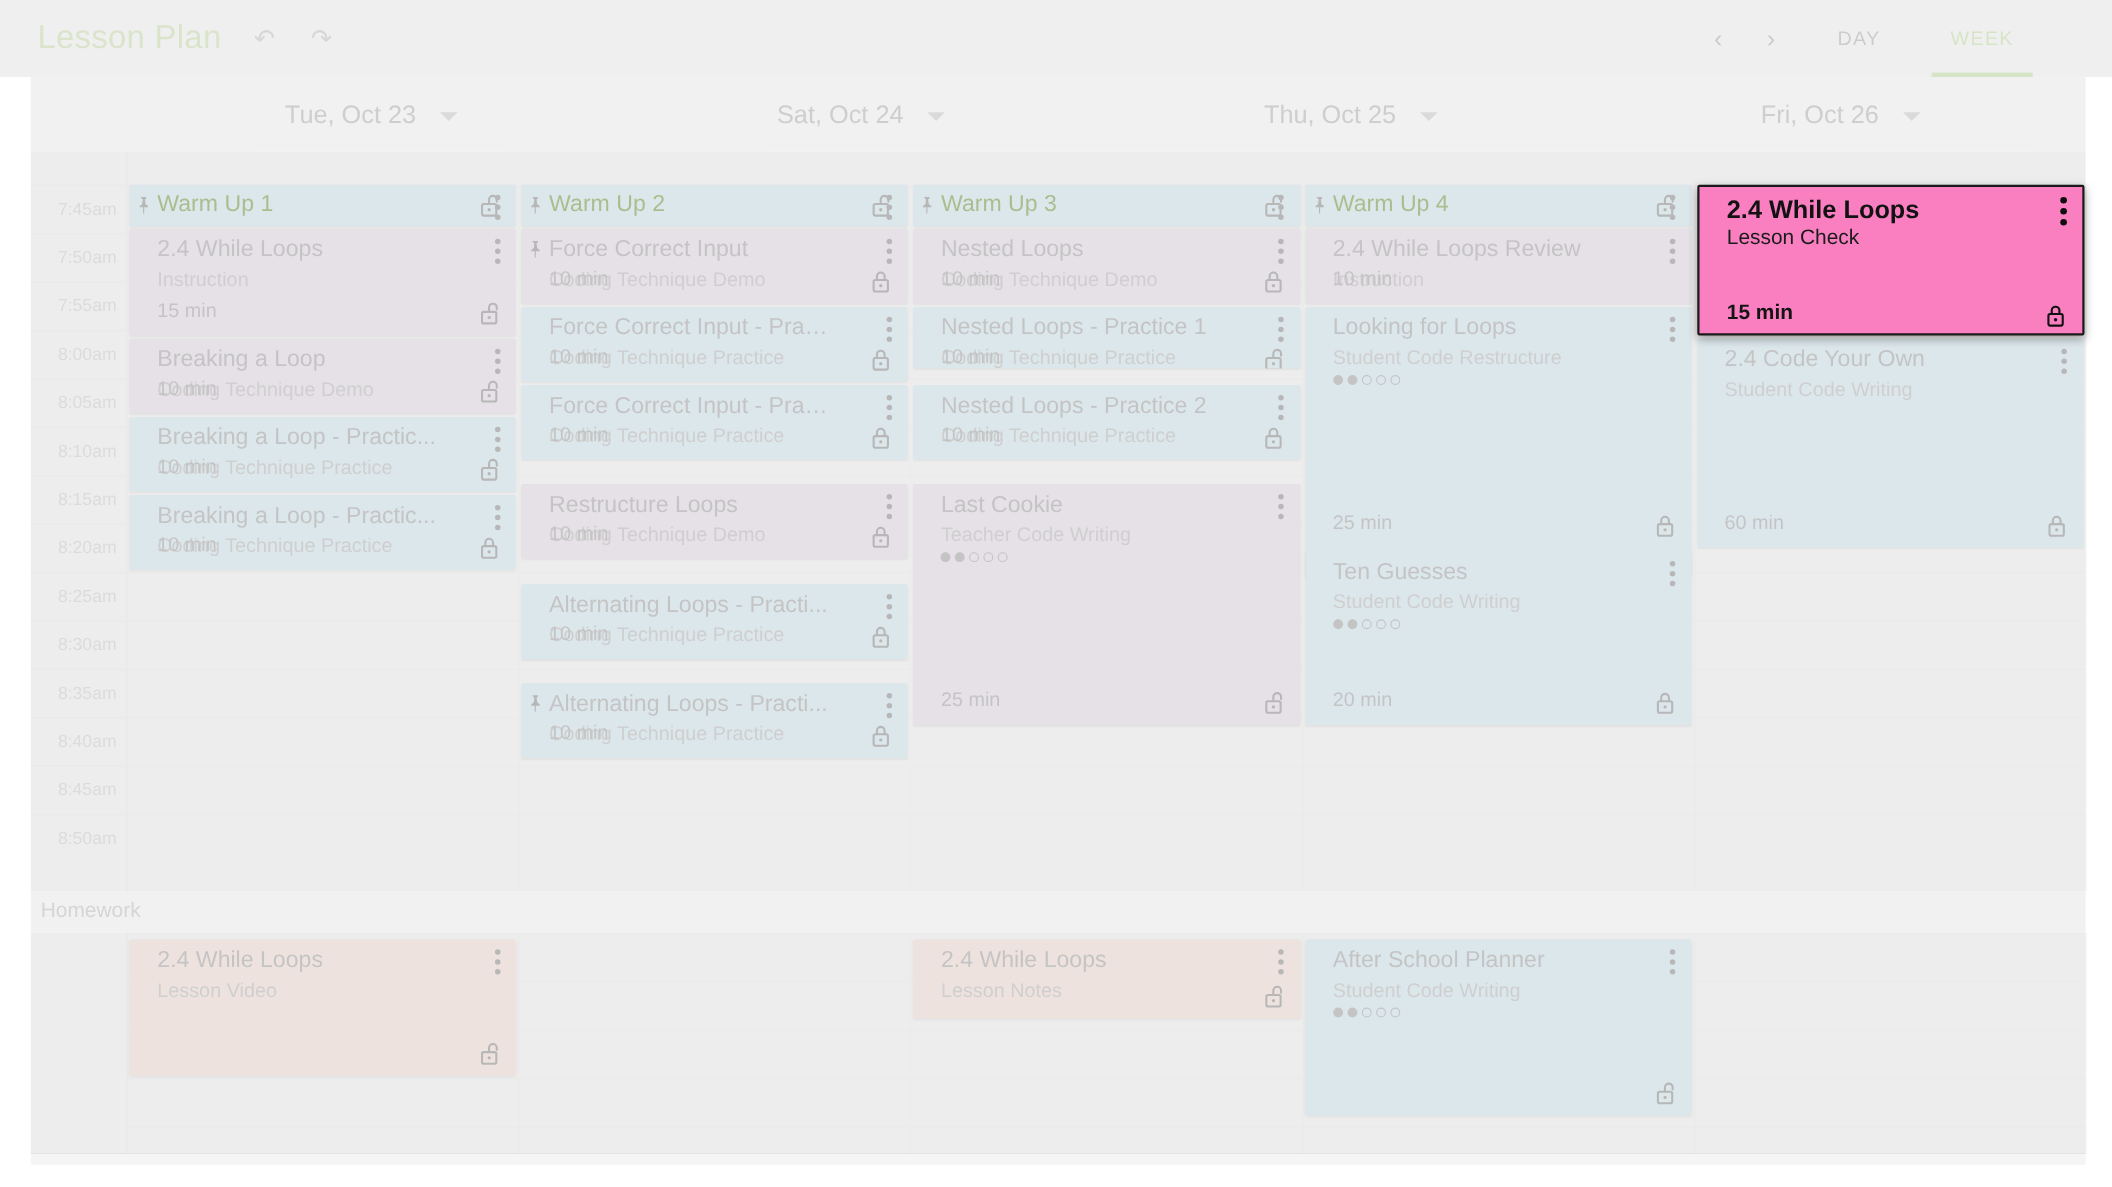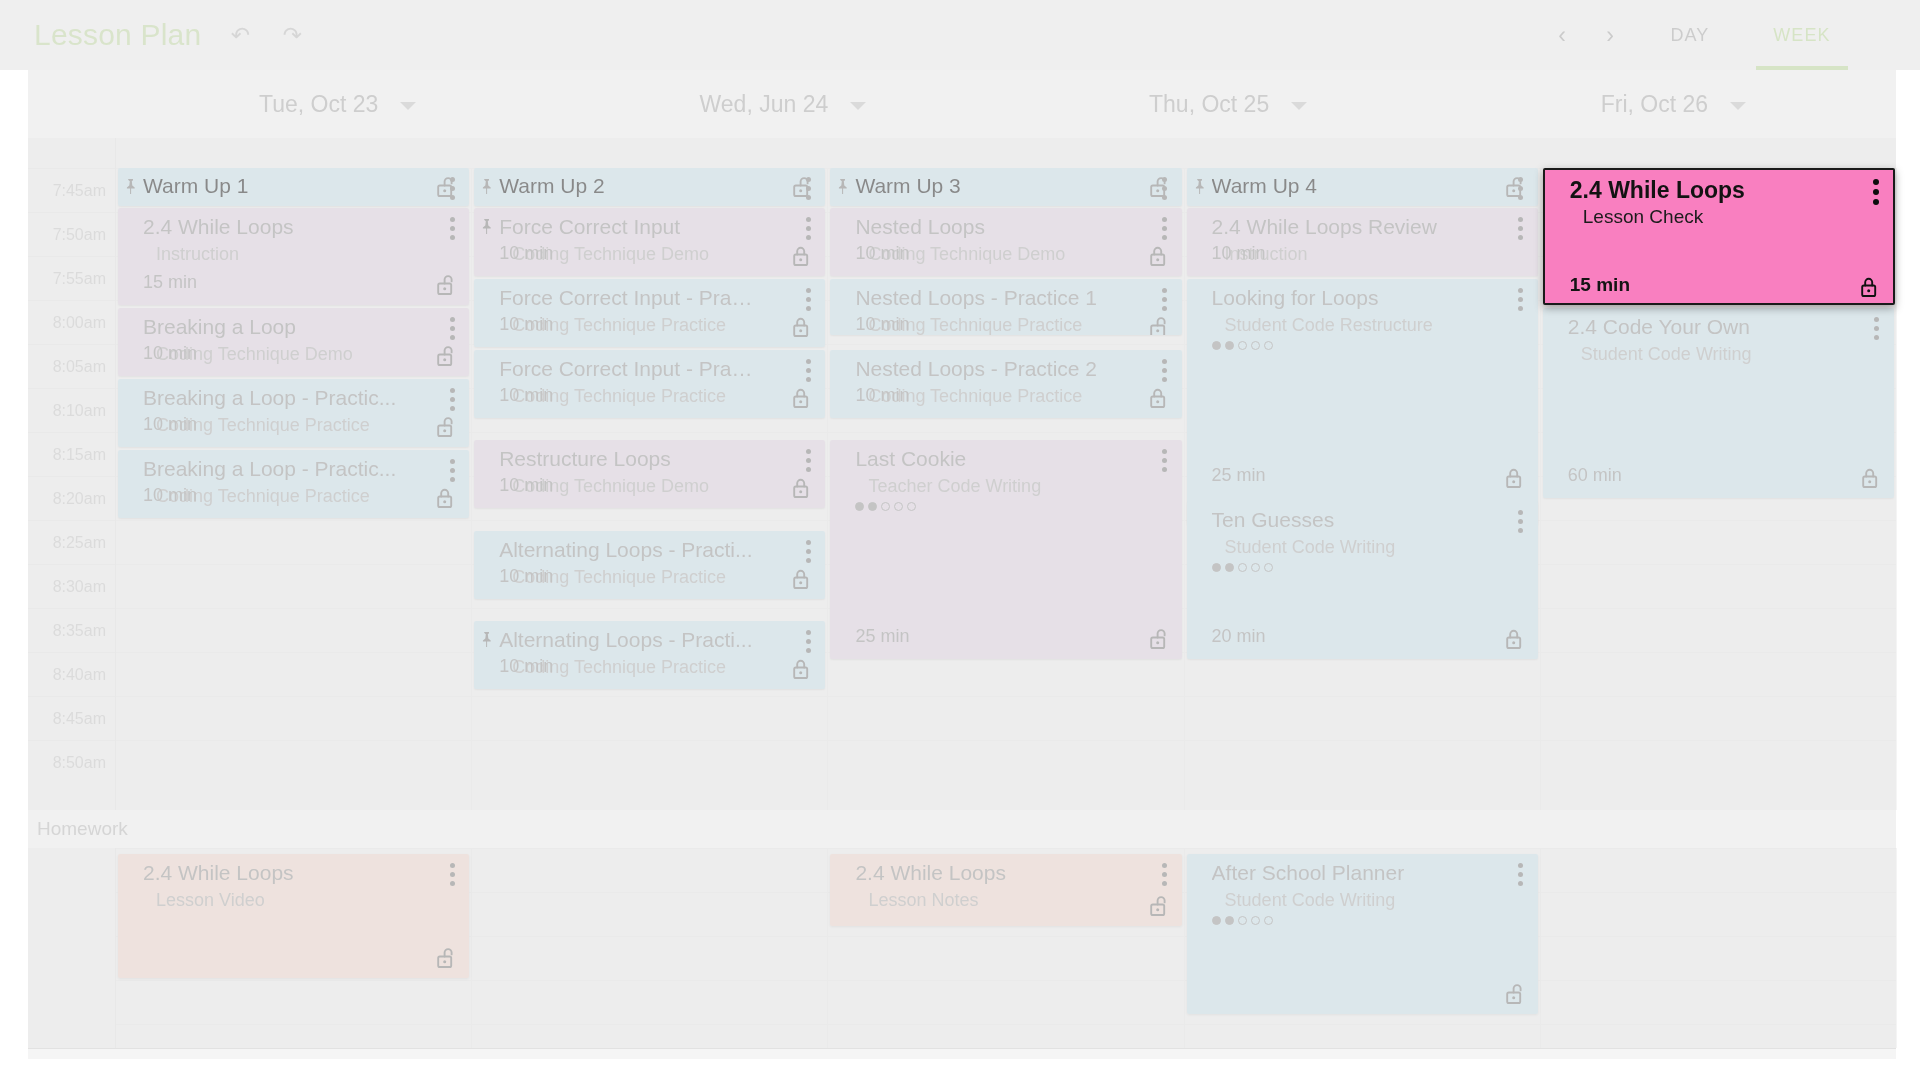--- a/index.html
+++ b/index.html
@@ -102,41 +102,41 @@
   .ctitle{
     position:absolute;left:25px;top:7px;right:70px;
     font-size:21px;color:#8d8d8d;font-weight:400;
     white-space:nowrap;overflow:hidden;text-overflow:ellipsis;
   }
   .ctitle.haspin{left:25px;}
   .pin{
     position:absolute;left:6px;top:10px;font-size:17px;color:#6e6e6e;line-height:1;
   }
   .csub{
-    position:absolute;left:38px;top:36px;right:60px;
+    position:absolute;left:25px;top:36px;right:60px;
     font-size:18px;color:#a7a7a7;white-space:nowrap;overflow:hidden;text-overflow:ellipsis;
   }
   .cdur{
     position:absolute;left:25px;font-size:18px;color:#8d8d8d;
   }
   .kebab{
     position:absolute;right:14px;top:9px;width:6px;
     display:flex;flex-direction:column;gap:4px;align-items:center;
   }
   .kebab i{display:block;width:5px;height:5px;border-radius:50%;background:#6f6f6f;}
   .lockwrap{position:absolute;right:12px;}
   .dots{position:absolute;left:25px;top:62px;display:flex;gap:4px;align-items:center;}
   .dots i{width:9px;height:9px;border-radius:50%;box-sizing:border-box;border:1.5px solid #8e8e8e;}
   .dots i.on{background:#8e8e8e;}
 
   
   .warmup{
     background:#c6e0ea;height:38px;
   }
-  .warmup .ctitle{top:6px;font-size:21px;color:#000000;}
+  .warmup .ctitle{top:6px;font-size:21px;color:#4d7c0f;}
 
   
   .c-blue{background:#c6e0ea;}
   .c-purple{background:#ddd0e0;}
   .c-peach{background:#f0d5ca;}
   .c-pink{background:#f97fc0;}
 
   
   .selected{
     background:#f97fc0;
@@ -207,21 +207,21 @@
   <div id="leftedge"></div>
   <div id="rightedge"></div>
 
   <div id="dayheader" class="dim">
     <div class="gutter"></div>
     <div class="dayhead">
       <span>Tue, Oct 23</span>
       <span class="caret"></span>
     </div>
     <div class="dayhead">
-      <span>Wed, Jun 24</span>
+      <span>Sat, Oct 24</span>
       <span class="caret"></span>
     </div>
     <div class="dayhead">
       <span>Thu, Oct 25</span>
       <span class="caret"></span>
     </div>
     <div class="dayhead">
       <span>Fri, Oct 26</span>
       <span class="caret"></span>
     </div>

